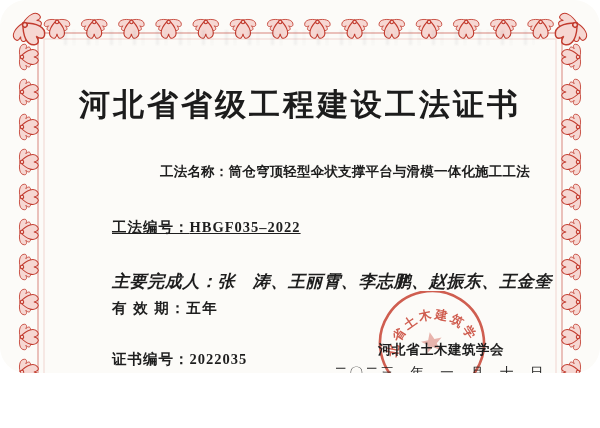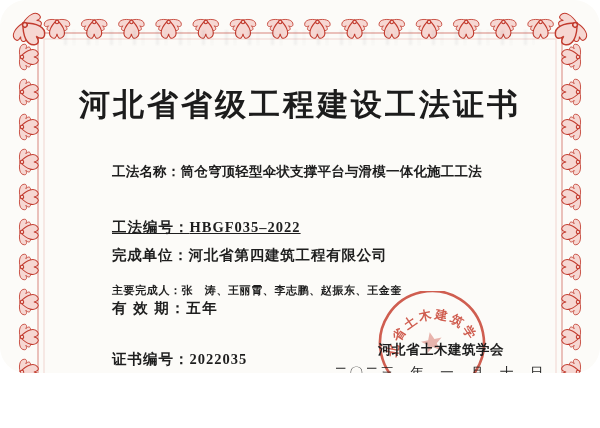--- a/index.html
+++ b/index.html
@@ -18,24 +18,24 @@
       rgba(95,95,105,0.07) 9px 11px, transparent 11px 23px);
     filter:blur(1.2px);opacity:.75;
   }
   .title{
     position:absolute;top:84px;left:0;width:100%;margin:0;z-index:3;
     text-align:center;font-size:31px;font-weight:700;letter-spacing:3px;
     color:#1c1c1c;
   }
   .row{position:absolute;left:112px;font-weight:700;white-space:nowrap;z-index:3;}
   .row .lbl{font-weight:700;}
-  .r1{top:163px;font-size:13.5px;letter-spacing:0.2px;}
+  .r1{top:163px;font-size:13.5px;letter-spacing:0.2px;margin-left:48px;}
   .r2{top:218px;font-size:14.5px;letter-spacing:1px;text-decoration:underline;}
   .r3{top:246px;font-size:14.5px;letter-spacing:0.8px;}
-  .r4{top:283px;font-size:11px;letter-spacing:0.6px;}
+  .r4{top:270px;font-size:17px;letter-spacing:0.6px;font-style:italic;}
   .r5{top:299px;font-size:14.5px;letter-spacing:1.5px;font-family:Liberation Serif, serif;}
   .r6{top:326px;font-size:14.5px;letter-spacing:1px;margin-top:24px;}
   .issuer{
     position:absolute;left:378px;top:341px;z-index:4;
     font-size:13.5px;font-weight:700;letter-spacing:0.5px;white-space:nowrap;
   }
   .date{
     position:absolute;left:334px;top:364px;z-index:4;
     font-size:13.5px;font-weight:400;letter-spacing:2px;word-spacing:9px;white-space:nowrap;
   }
@@ -131,23 +131,20 @@
   <div class="ghost-top"></div>
 
   <h1 class="title">河北省省级工程建设工法证书</h1>
 
   <div class="row r1">
     <span class="lbl">工法名称：</span><span class="val">筒仓穹顶轻型伞状支撑平台与滑模一体化施工工法</span>
   </div>
   <div class="row r2">
     <span class="lbl">工法编号：</span><span class="val">HBGF035–2022</span>
   </div>
-  <div class="row r3">
-    <span class="lbl">完成单位：</span><span class="val">河北省第四建筑工程有限公司</span>
-  </div>
   <div class="row r4">
     <span class="lbl">主要完成人：</span><span class="val">张　涛、王丽霄、李志鹏、赵振东、王金奎</span>
   </div>
   <div class="row r5">
     <span class="lbl">有 效 期：</span><span class="val">五年</span>
   </div>
   <div class="row r6">
     <span class="lbl">证书编号：</span><span class="val">2022035</span>
   </div>
 

